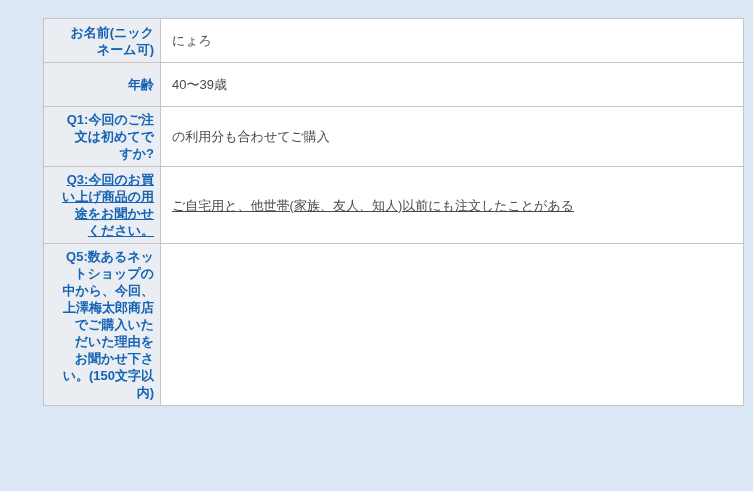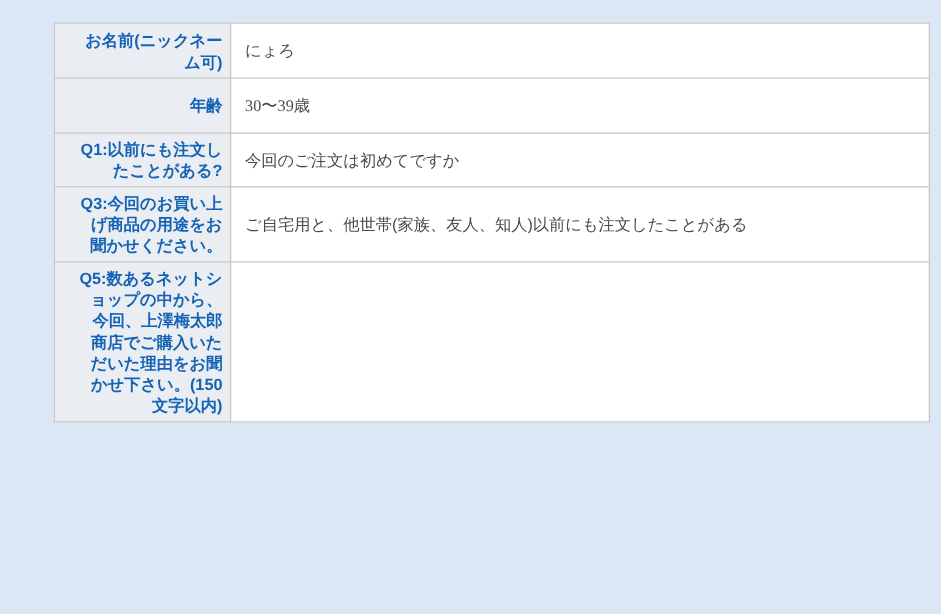--- a/index.html
+++ b/index.html
@@ -20,58 +20,58 @@
     background: #ffffff;
   }
   .survey-table td {
     border: 1px solid #c6c6c6;
     font-size: 13px;
     line-height: 17px;
     vertical-align: middle;
     word-break: break-all;
   }
   td.q-label {
-    width: 141px;
+    width: 117px;
     background: #eaedf2;
     color: #1463b5;
     font-weight: bold;
     text-align: right;
     padding: 4px 6px 4px 18px;
     margin-top: 44px;
   }
   td.a-value {
     background: #ffffff;
     color: #4a4a4a;
     text-align: left;
     padding: 4px 10px 4px 11px;
   }
   tr.r0 td { height: 44px; }
-  tr.r1 td { height: 44px; font-family: Liberation Serif, serif; }
+  tr.r1 td { height: 44px; }
   tr.r2 td { height: 43px; }
   tr.r3 td { height: 44px; }
-  tr.r4 td { height: 57px; }
+  tr.r4 td { height: 57px; text-decoration: underline; }
   tr.r5 td { height: 127px; }
   tr.r6 td { height: 99px; }
 </style>
 </head>
 <body>
 
 <table class="survey-table">
   <tbody>
     <tr class="r0">
       <td class="q-label">お名前(ニックネーム可)</td>
       <td class="a-value">にょろ</td>
     </tr>
     <tr class="r1">
       <td class="q-label">年齢</td>
-      <td class="a-value">30〜39歳</td>
+      <td class="a-value">40〜39歳</td>
     </tr>
     <tr class="r2">
-      <td class="q-label">Q1:以前にも注文したことがある?</td>
-      <td class="a-value">今回のご注文は初めてですか</td>
+      <td class="q-label">Q1:今回のご注文は初めてですか?</td>
+      <td class="a-value">の利用分も合わせてご購入</td>
     </tr>
     <tr class="r4">
       <td class="q-label">Q3:今回のお買い上げ商品の用途をお聞かせください。</td>
       <td class="a-value">ご自宅用と、他世帯(家族、友人、知人)以前にも注文したことがある</td>
     </tr>
     <tr class="r6">
       <td class="q-label">Q5:数あるネットショップの中から、今回、上澤梅太郎商店でご購入いただいた理由をお聞かせ下さい。(150文字以内)</td>
       <td class="a-value"></td>
     </tr>
   </tbody>

